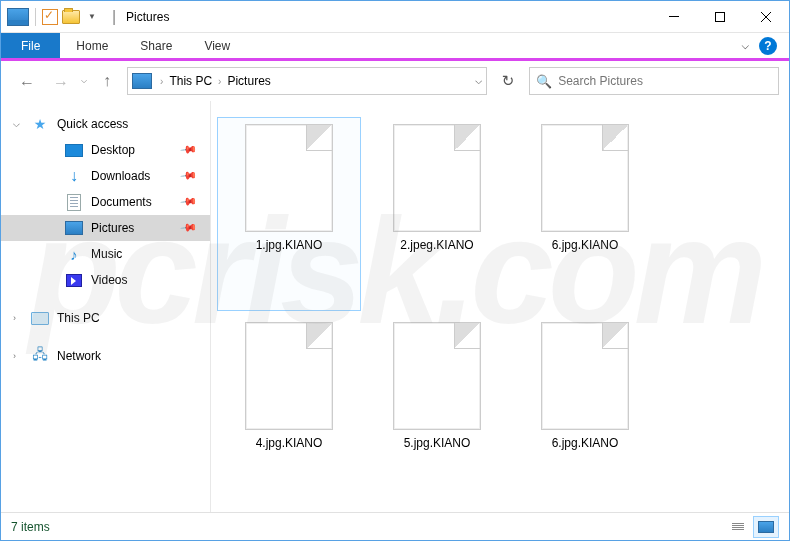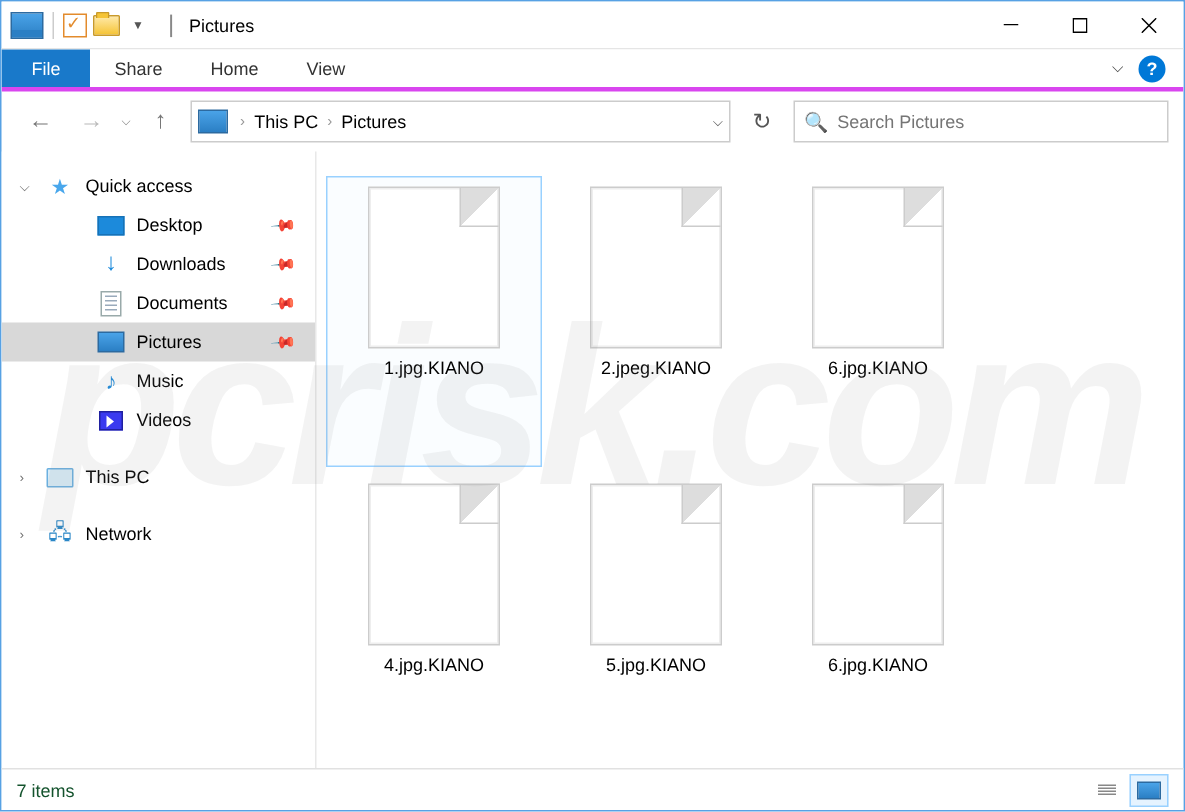--- a/index.html
+++ b/index.html
@@ -117,22 +117,22 @@
     <div class="win-btn close">
         <svg width="10" height="10">
           <path d="M0 0 L10 10 M10 0 L0 10" stroke="#000" stroke-width="1"></path>
         </svg>
       </div>
   </div>
 </div>
 
 <div class="ribbon">
   <div class="file-tab">File</div>
+  <div class="rib-tab">Home</div>
   <div class="rib-tab">Share</div>
-  <div class="rib-tab">Home</div>
   <div class="rib-tab">View</div>
   <div class="ribbon-right">
     <span class="chev">⌵</span>
     <div class="help-icon">?</div>
   </div>
 </div>
 
 <div class="navrow">
   <div class="nav-arrow">←</div>
   <div class="nav-arrow disabled">→</div>

